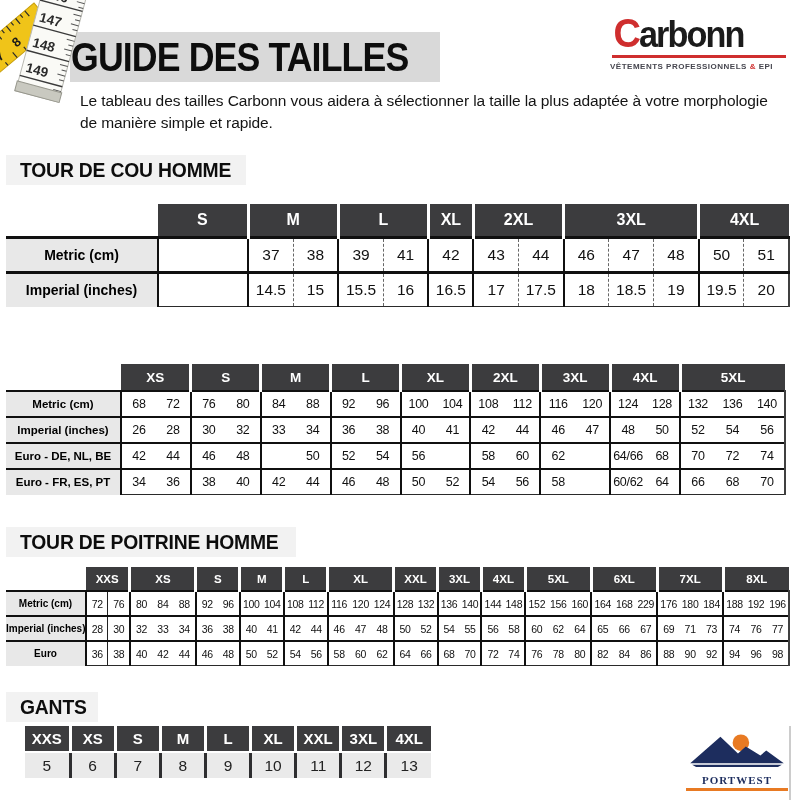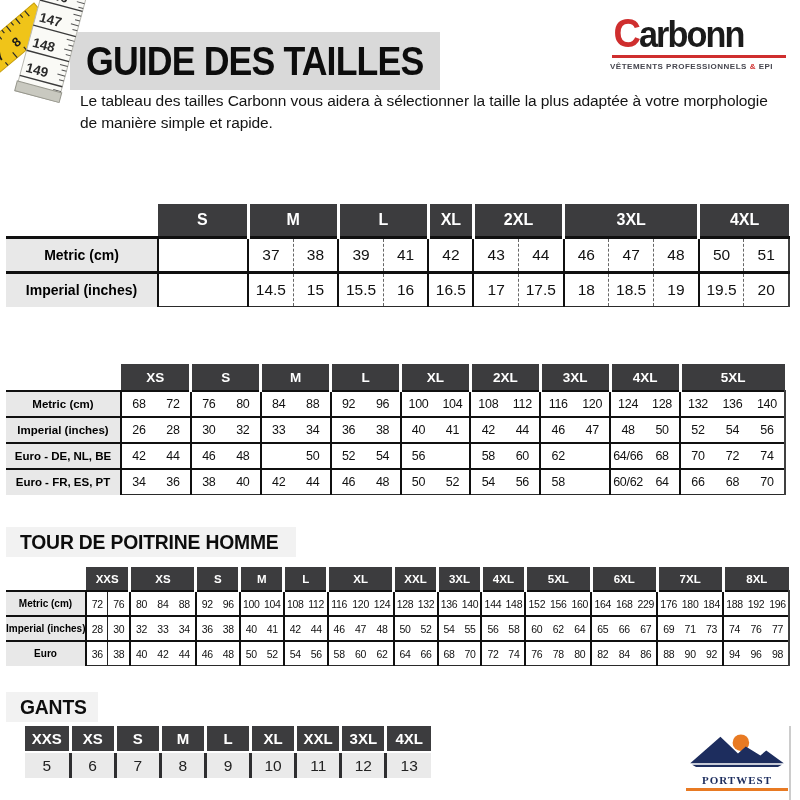--- a/index.html
+++ b/index.html
@@ -1,22 +1,22 @@
 <!DOCTYPE html>
 <html><head>
 <meta charset="utf-8">
 <style>
   html,body{margin:0;padding:0;background:#fff;}
   .page{position:relative;width:800px;height:800px;background:#fff;overflow:hidden;
         font-family:"Liberation Sans","DejaVu Sans",sans-serif;color:#111;}
 
   
   .tape-icon{position:absolute;left:0;top:0;width:94px;height:108px;z-index:3;}
-  .title-bar{position:absolute;left:70px;top:32px;width:370px;height:58px;background:#d9d9d9;
-             display:flex;align-items:center;padding-left:16px;box-sizing:border-box;z-index:1;}
+  .title-bar{position:absolute;left:70px;top:32px;width:370px;height:50px;background:#d9d9d9;
+             display:flex;align-items:center;padding-left:1px;box-sizing:border-box;z-index:1;}
   .title-bar .t{display:inline-block;transform:scaleX(.87);transform-origin:0 50%;
                 font-size:41px;font-weight:bold;letter-spacing:-1px;white-space:nowrap;color:#0d0d0d;}
   .brand{position:absolute;right:12px;top:13px;width:178px;text-align:left;z-index:2;}
   .brand-name{line-height:1;white-space:nowrap;}
   .brand-name .bn{display:inline-block;transform:scaleX(.95);font-size:36px;font-weight:bold;
                   letter-spacing:-2px;color:#1b1b1b;}
   .brand-name .c{color:#cf2e2e;font-size:40px;}
   .brand-rule{height:3px;background:#cf2e2e;margin:2px 2px 4px 2px;}
   .brand-tagline{font-size:8px;font-weight:bold;color:#46464f;letter-spacing:.5px;white-space:nowrap;}
   .brand-tagline .amp{color:#cf2e2e;}
@@ -130,20 +130,23 @@
     <div class="brand-rule"></div>
     <div class="brand-tagline">
       <span>VÊTEMENTS PROFESSIONNELS</span>
       <span class="amp">&amp;</span>
       <span>EPI</span>
     </div>
   </div>
 
   <p class="intro">Le tableau des tailles Carbonn vous aidera à sélectionner la taille la plus adaptée à votre morphologie de manière simple et rapide.</p>
 
+  <div class="sec-title" id="st-cou">
+    <span class="t">TOUR DE COU HOMME</span>
+  </div>
   <div class="sec-title" id="st-poitrine">
     <span class="t">TOUR DE POITRINE HOMME</span>
   </div>
   <div class="sec-title" id="st-gants">
     <span class="t">GANTS</span>
   </div>
 
   <div class="tbl" id="tbl-cou">
       <table>
         <colgroup>

